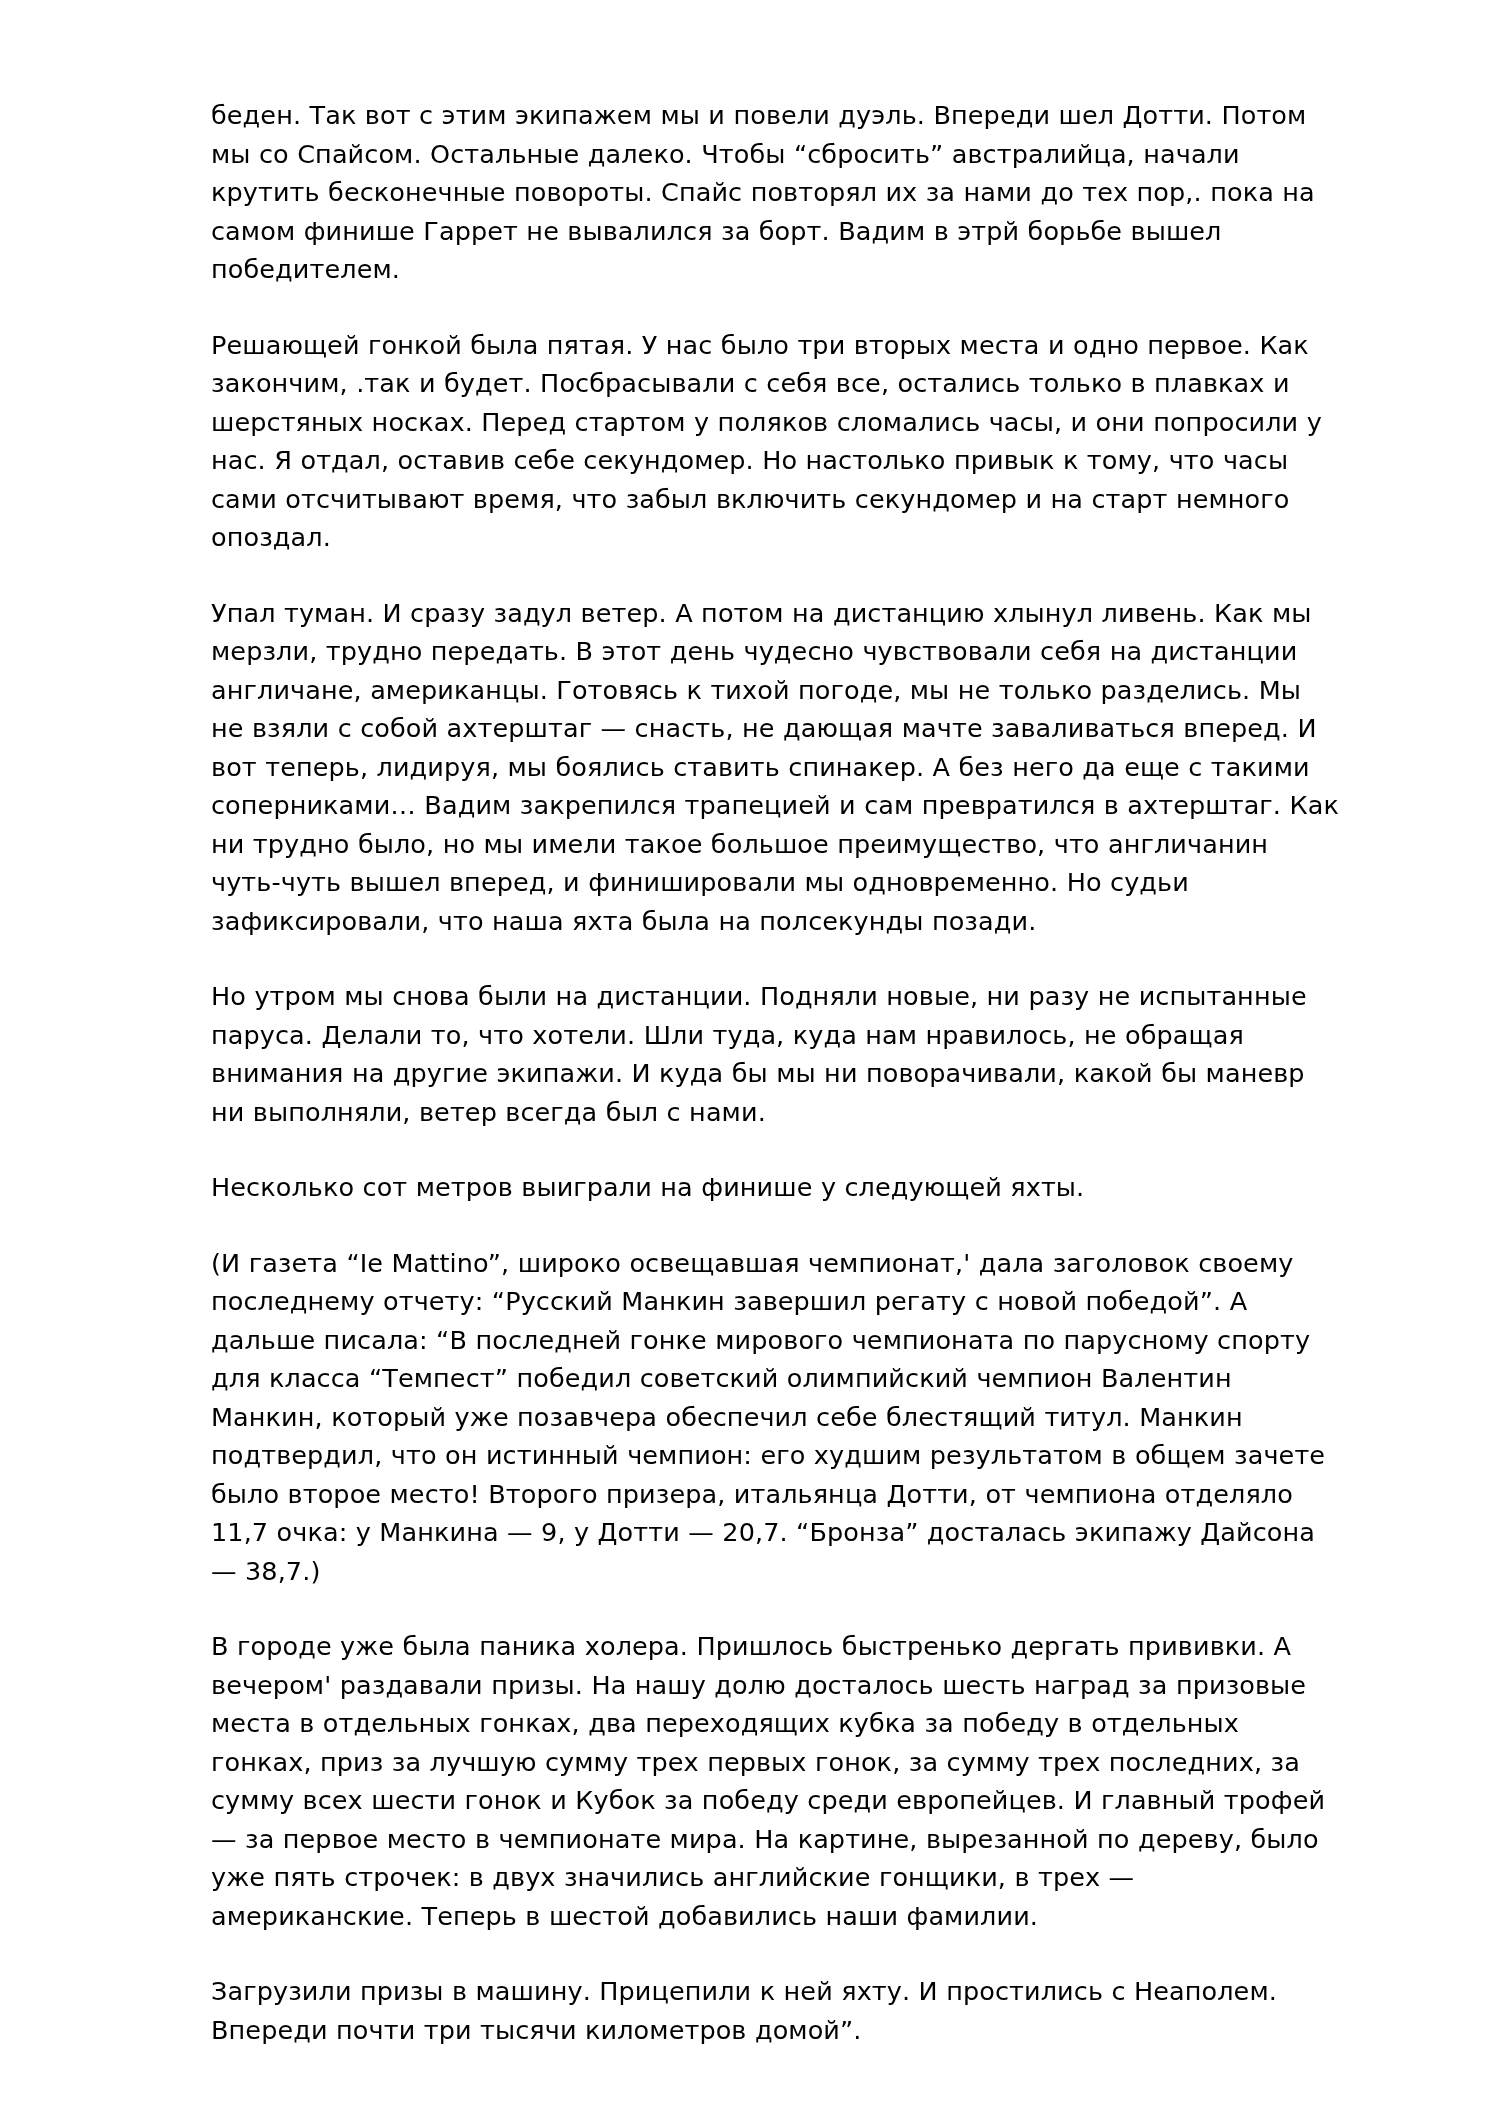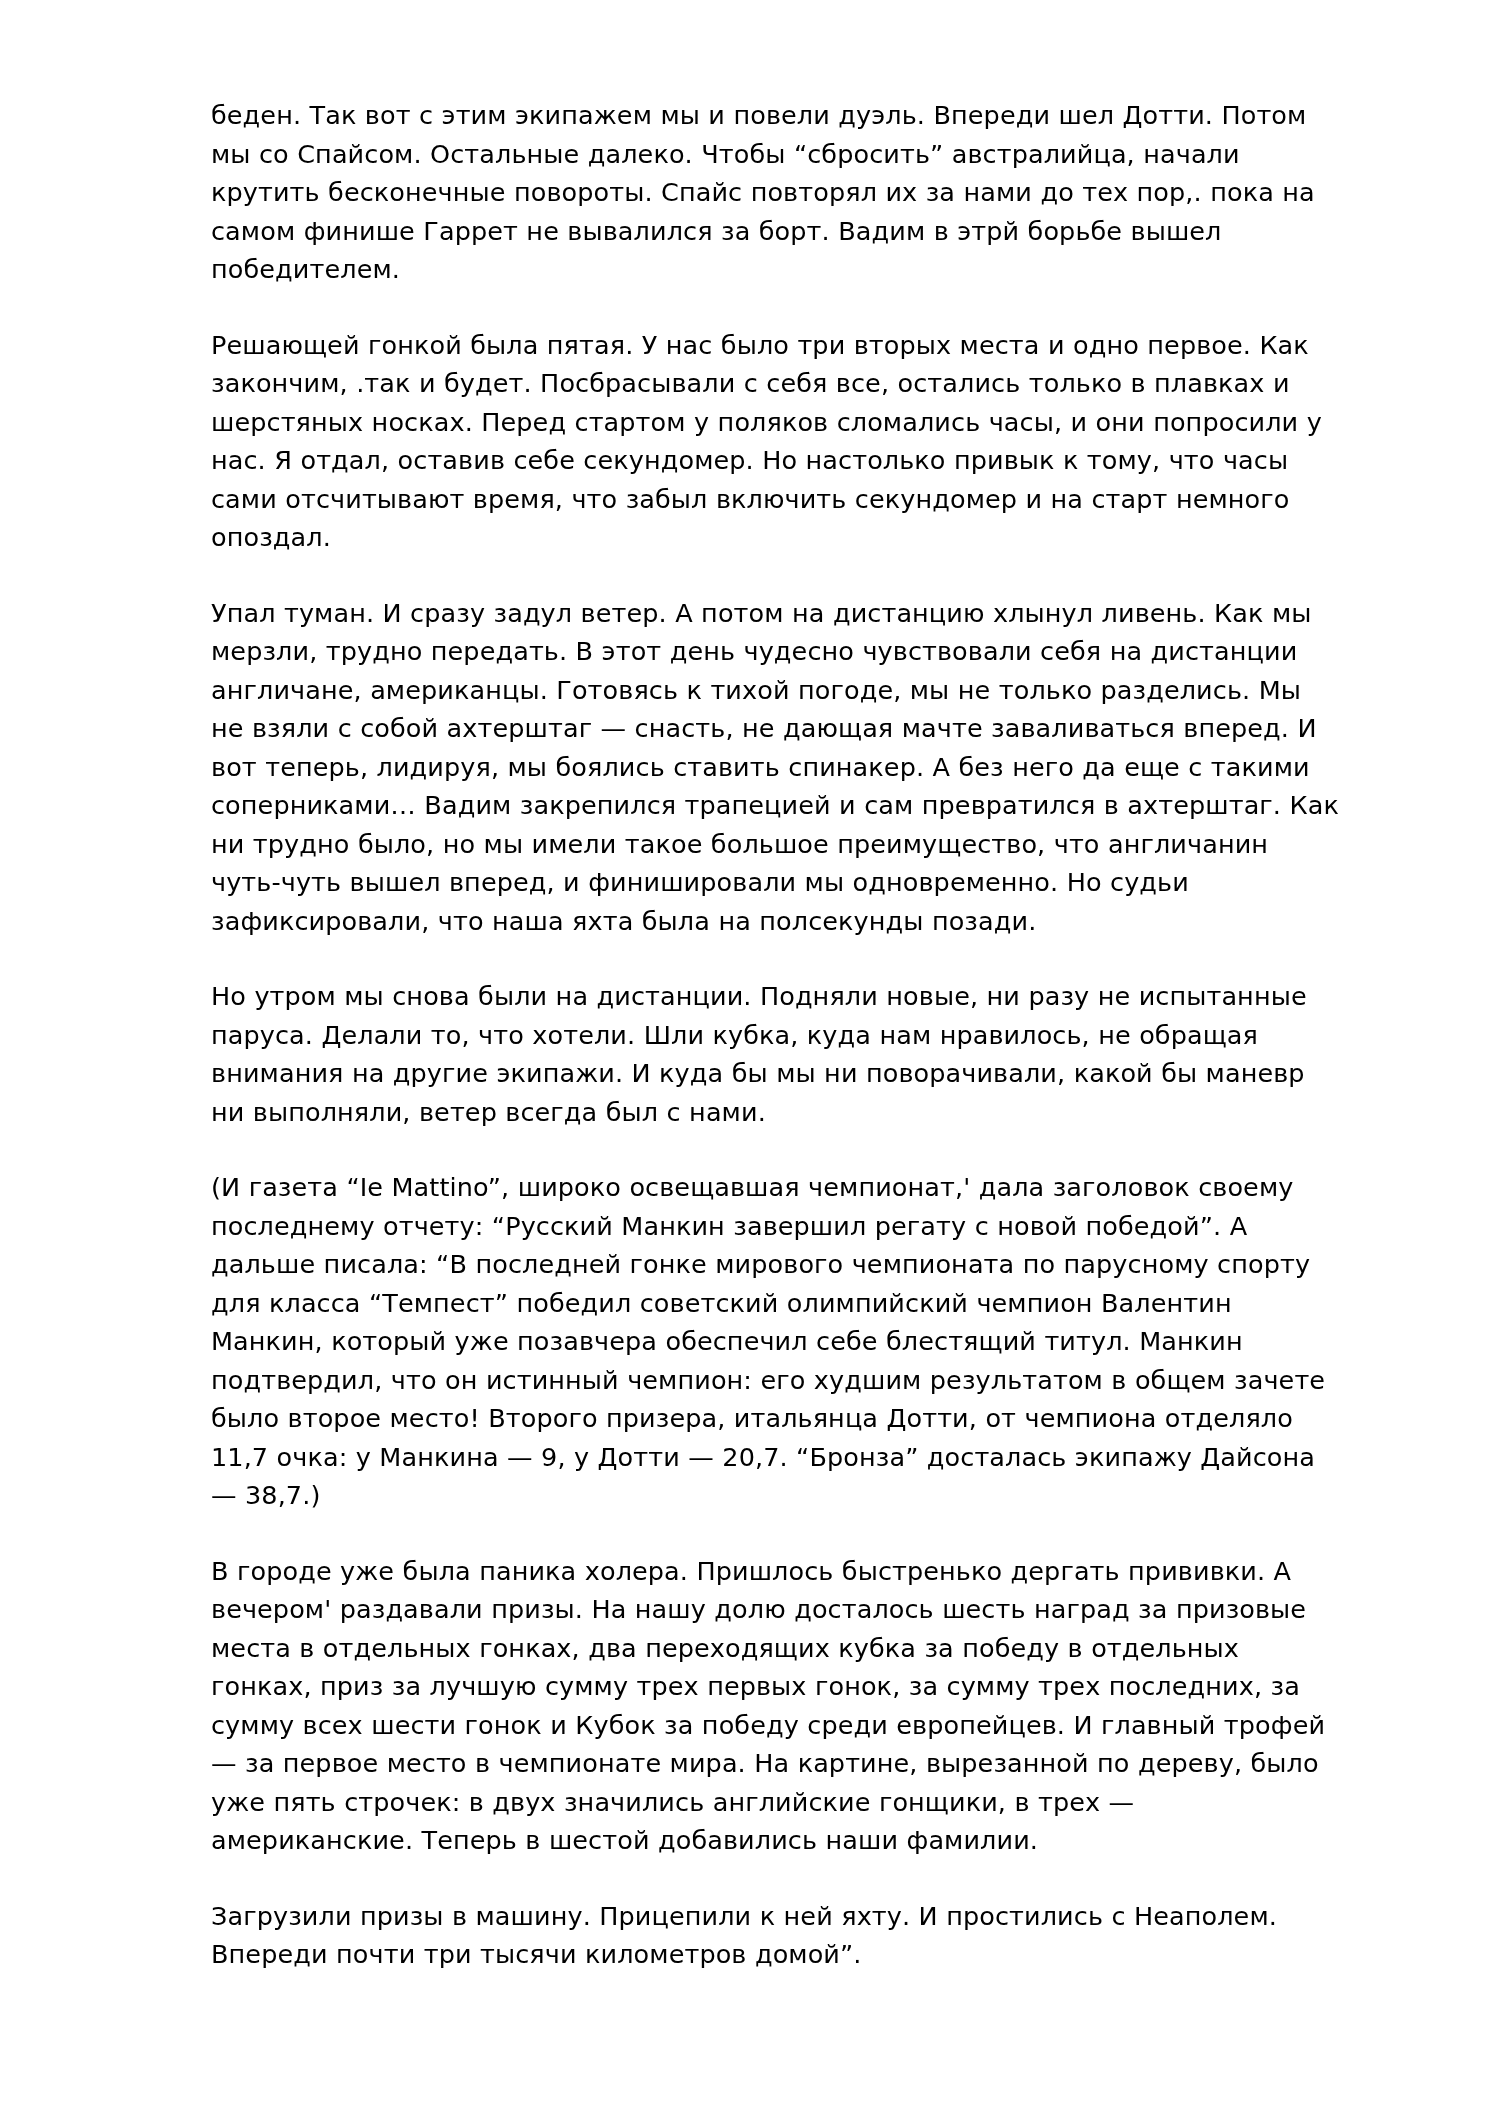--- a/index.html
+++ b/index.html
@@ -41,19 +41,20 @@
   }
 </style>
 </head>
 <body>
 
 <div class="page">
   <div class="text-column">
     <p class="para">беден. Так вот с этим экипажем мы и повели дуэль. Впереди шел Дотти. Потом мы со Спайсом. Остальные далеко. Чтобы “сбросить” австралийца, начали крутить бесконечные повороты. Спайс повторял их за нами до тех пор,. пока на самом финише Гаррет не вывалился за борт. Вадим в этрй борьбе вышел победителем.</p>
     <p class="para">Решающей гонкой была пятая. У нас было три вторых места и одно первое. Как закончим, .так и будет. Посбрасывали с себя все, остались только в плавках и шерстяных носках. Перед стартом у поляков сломались часы, и они попросили у нас. Я отдал, оставив себе секундомер. Но настолько привык к тому, что часы сами отсчитывают время, что забыл включить секундомер и на старт немного опоздал.</p>
     <p class="para">Упал туман. И сразу задул ветер. А потом на дистанцию хлынул ливень. Как мы мерзли, трудно передать. В этот день чудесно чувствовали себя на дистанции англичане, американцы. Готовясь к тихой погоде, мы не только разделись. Мы не взяли с собой ахтерштаг — снасть, не дающая мачте заваливаться вперед. И вот теперь, лидируя, мы боялись ставить спинакер. А без него да еще с такими соперниками… Вадим закрепился трапецией и сам превратился в ахтерштаг. Как ни трудно было, но мы имели такое большое преимущество, что англичанин чуть-чуть вышел вперед, и финишировали мы одновременно. Но судьи зафиксировали, что наша яхта была на полсекунды позади.</p>
-    <p class="para">Но утром мы снова были на дистанции. Подняли новые, ни разу не испытанные паруса. Делали то, что хотели. Шли кубка, куда нам нравилось, не обращая внимания на другие экипажи. И куда бы мы ни поворачивали, какой бы маневр ни выполняли, ветер всегда был с нами.</p>
+    <p class="para">Но утром мы снова были на дистанции. Подняли новые, ни разу не испытанные паруса. Делали то, что хотели. Шли туда, куда нам нравилось, не обращая внимания на другие экипажи. И куда бы мы ни поворачивали, какой бы маневр ни выполняли, ветер всегда был с нами.</p>
+    <p class="para">Несколько сот метров выиграли на финише у следующей яхты.</p>
     <p class="para">(И газета “Ie Mattino”, широко освещавшая чемпионат,' дала заголовок своему последнему отчету: “Русский Манкин завершил регату с новой победой”. А дальше писала: “В последней гонке мирового чемпионата по парусному спорту для класса “Темпест” победил советский олимпийский чемпион Валентин Манкин, который уже позавчера обеспечил себе блестящий титул. Манкин подтвердил, что он истинный чемпион: его худшим результатом в общем зачете было второе место! Второго призера, итальянца Дотти, от чемпиона отделяло 11,7 очка: у Манкина — 9, у Дотти — 20,7. “Бронза” досталась экипажу Дайсона — 38,7.)</p>
     <p class="para">В городе уже была паника холера. Пришлось быстренько дергать прививки. А вечером' раздавали призы. На нашу долю досталось шесть наград за призовые места в отдельных гонках, два переходящих кубка за победу в отдельных гонках, приз за лучшую сумму трех первых гонок, за сумму трех последних, за сумму всех шести гонок и Кубок за победу среди европейцев. И главный трофей — за первое место в чемпионате мира. На картине, вырезанной по дереву, было уже пять строчек: в двух значились английские гонщики, в трех — американские. Теперь в шестой добавились наши фамилии.</p>
     <p class="para">Загрузили призы в машину. Прицепили к ней яхту. И простились с Неаполем. Впереди почти три тысячи километров домой”.</p>
 
   </div>
 </div>
 
 </body></html>

